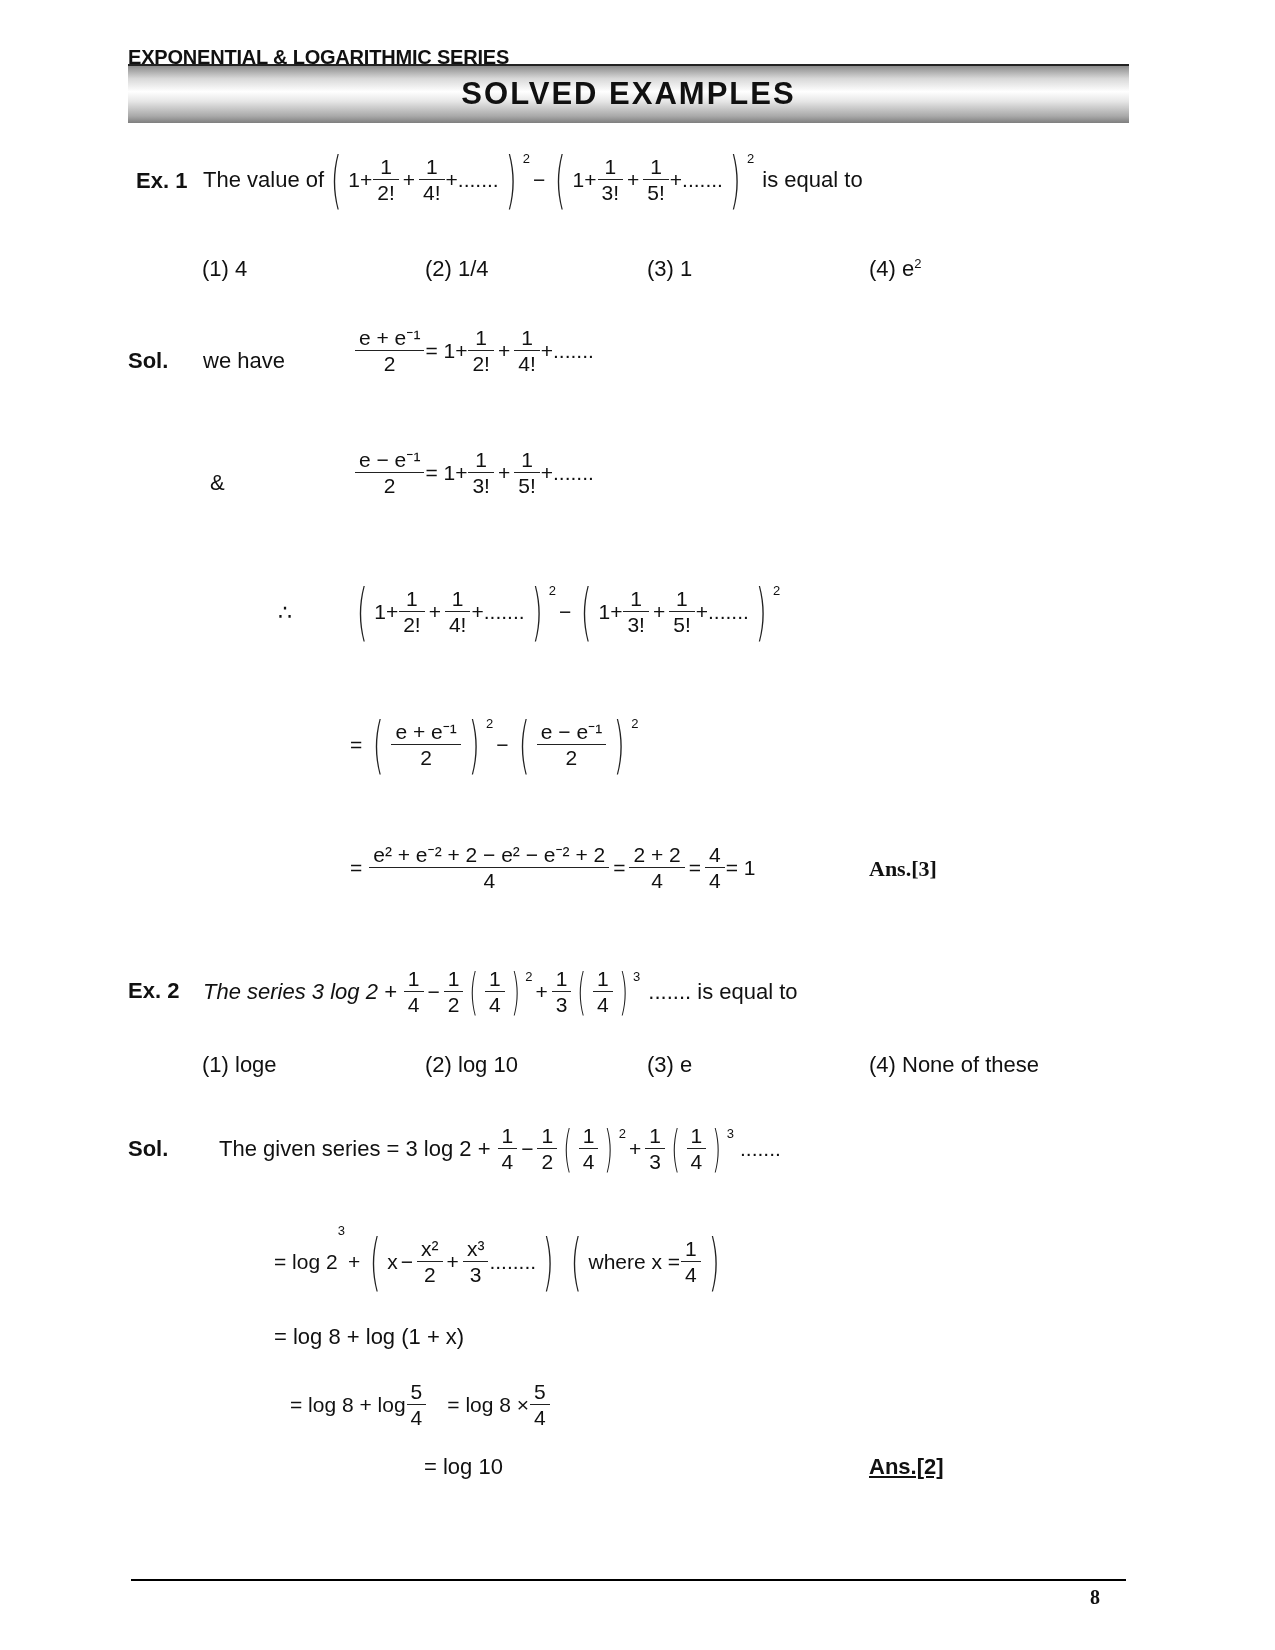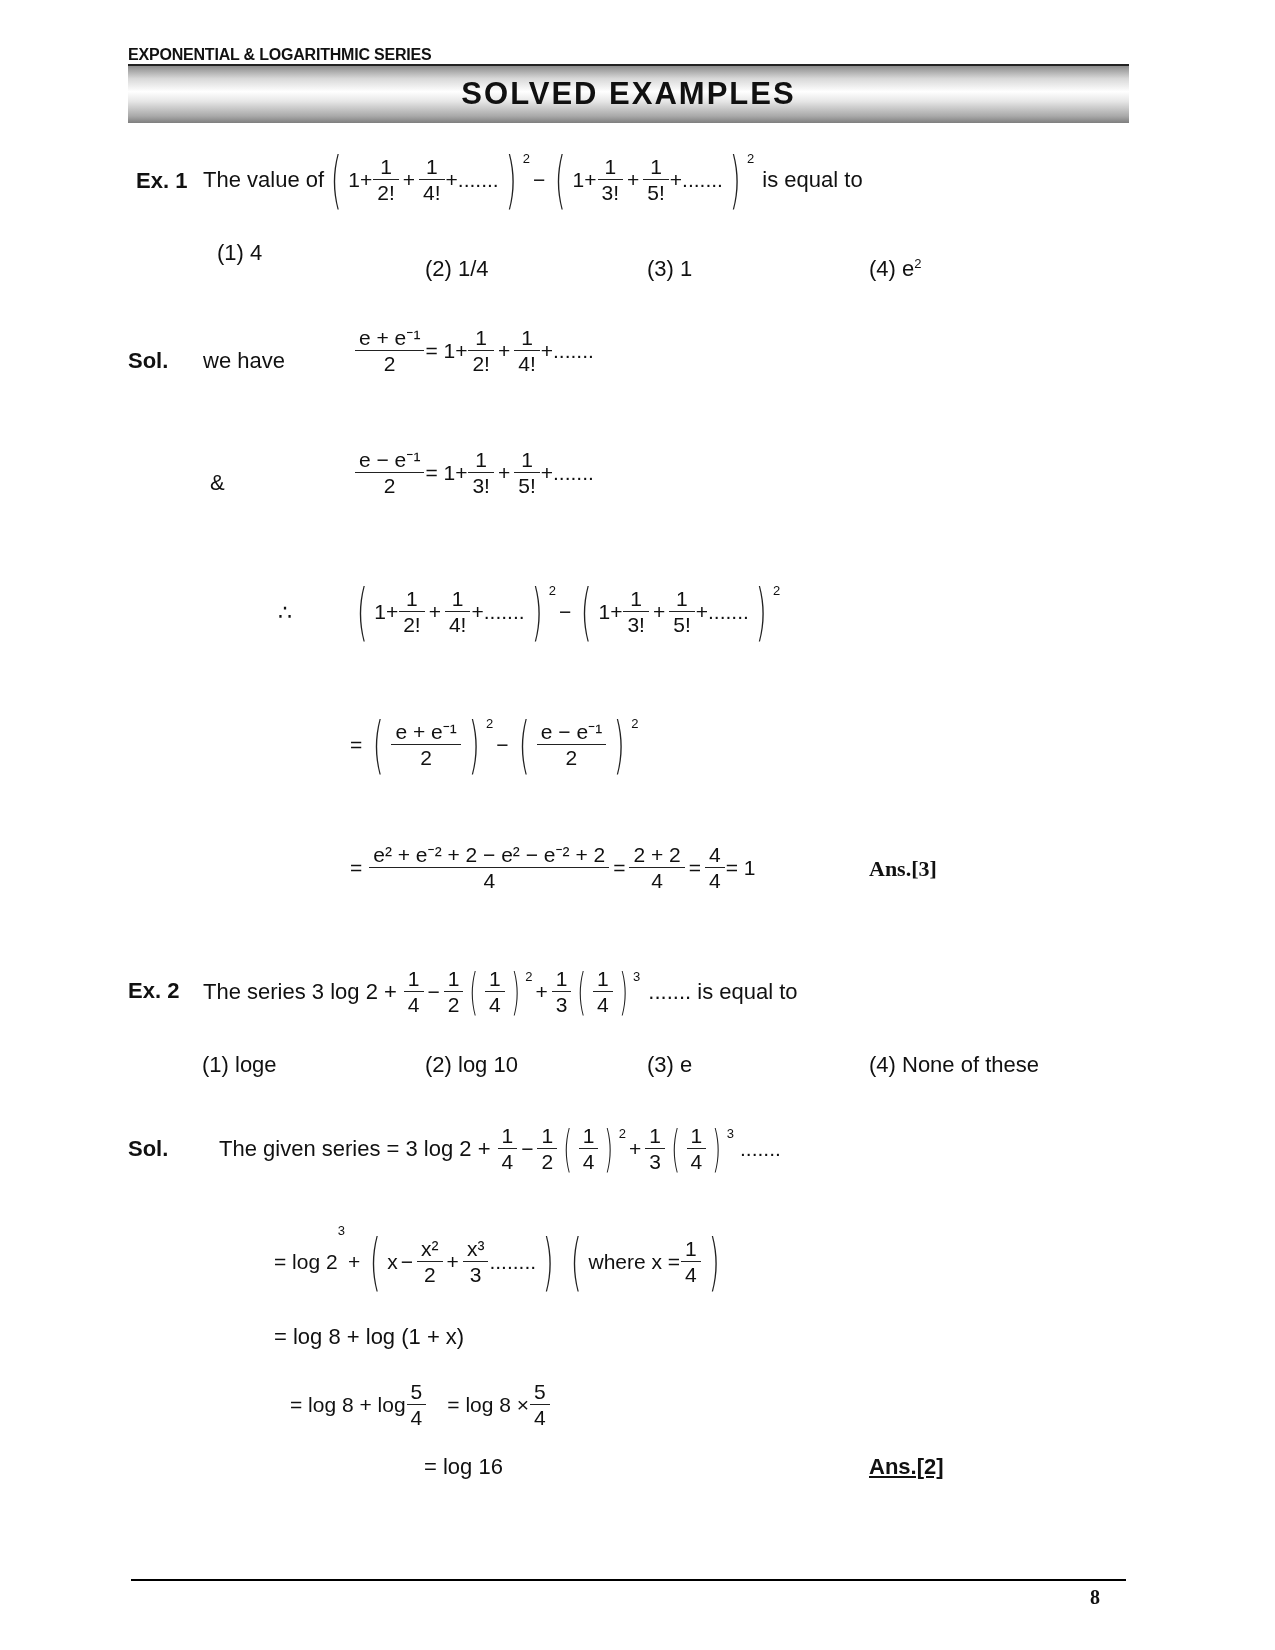--- a/index.html
+++ b/index.html
@@ -1,19 +1,19 @@
 <!DOCTYPE html>
 <html><head>
 <meta charset="utf-8">
 <style>
   html, body { margin:0; padding:0; background:#ffffff; }
   body { width:1275px; height:1650px; position:relative; overflow:hidden;
          font-family:"Liberation Sans", sans-serif; color:#111; }
   .abs { position:absolute; white-space:nowrap; }
-  .running-head { left:128px; top:46px; font-size:16px; font-weight:bold; letter-spacing:-0.2px; }
+  .running-head { left:128px; top:46px; font-size:20px; font-weight:bold; letter-spacing:-0.2px; }
   .band { left:128px; top:64px; width:1001px; height:57px; border-top:2px solid #222;
           background:linear-gradient(to bottom,#8c8c8c 0%,#d8d8d8 22%,#ffffff 45%,#e6e6e6 62%,#a9a9a9 88%,#7e7e7e 100%); }
   .band-title { position:absolute; left:0; right:0; top:10px; text-align:center; font-size:31px;
                 font-weight:bold; letter-spacing:2px; color:#111; }
   .t { font-size:22px; }
   .b { font-weight:bold; }
   .math { display:inline-flex; align-items:center; font-size:21px; vertical-align:middle; }
   .frac { display:inline-flex; flex-direction:column; align-items:center; margin:0 3px; vertical-align:middle; }
   .frac .n { padding:0 2px; line-height:1.15; }
   .frac .d { border-top:1.5px solid #222; padding:0 2px; line-height:1.2; width:100%; text-align:center; }
@@ -66,21 +66,21 @@
         <span class="n">1</span>
         <span class="d">5!</span>
       </span>
     <span>+.......</span>
     <span class="paren">)</span>
     <span class="sup">2</span>
   </span>
   <span class="t" style="margin-left:8px;">is equal to</span>
 </div>
 
-<div class="abs t" style="left:202px; top:240px;margin-left:15px;">(1) 4</div>
+<div class="abs t" style="left:202px; top:256px;">(1) 4</div>
 <div class="abs t" style="left:425px; top:256px;">(2) 1/4</div>
 <div class="abs t" style="left:647px; top:256px;">(3) 1</div>
 <div class="abs t" style="left:869px; top:256px;"><span>(4) e</span><sup style="font-size:13px;">2</sup></div>
 
 <div class="abs t b" style="left:128px; top:348px;">Sol.</div>
 <div class="abs t" style="left:203px; top:348px;">we have</div>
 <div class="abs" style="left:354px; top:326px; display:flex; align-items:center;">
   <span class="math">
     <span class="frac">
         <span class="n">e + e⁻¹</span>
@@ -198,21 +198,21 @@
         <span class="n">4</span>
         <span class="d">4</span>
       </span>
     <span>= 1</span>
   </span>
 </div>
 <div class="abs t b" style="left:869px; top:856px;font-family:Liberation Serif, serif;">Ans.[3]</div>
 
 <div class="abs t b" style="left:128px; top:978px;">Ex. 2</div>
 <div class="abs" style="left:203px; top:952px; display:flex; align-items:center; height:80px;">
-  <span class="t" style="margin-right:6px;">The series 3 log 2 +</span>
+  <span class="t" style="margin-right:6px;font-style:italic;">The series 3 log 2 +</span>
   <span class="math">
     <span class="frac">
         <span class="n">1</span>
         <span class="d">4</span>
       </span>
     <span class="op">−</span>
     <span class="frac">
         <span class="n">1</span>
         <span class="d">2</span>
       </span>
@@ -319,17 +319,17 @@
         <span class="d">4</span>
       </span>
     <span style="margin-left:20px;">= log 8 ×</span>
     <span class="frac">
         <span class="n">5</span>
         <span class="d">4</span>
       </span>
   </span>
 </div>
 
-<div class="abs t" style="left:424px; top:1454px;">= log 16</div>
+<div class="abs t" style="left:424px; top:1454px;">= log 10</div>
 <div class="abs t b" style="left:869px; top:1454px;text-decoration:underline;">Ans.[2]</div>
 
 <div class="abs rule"></div>
 <div class="abs pagenum">8</div>
 
 </body></html>

